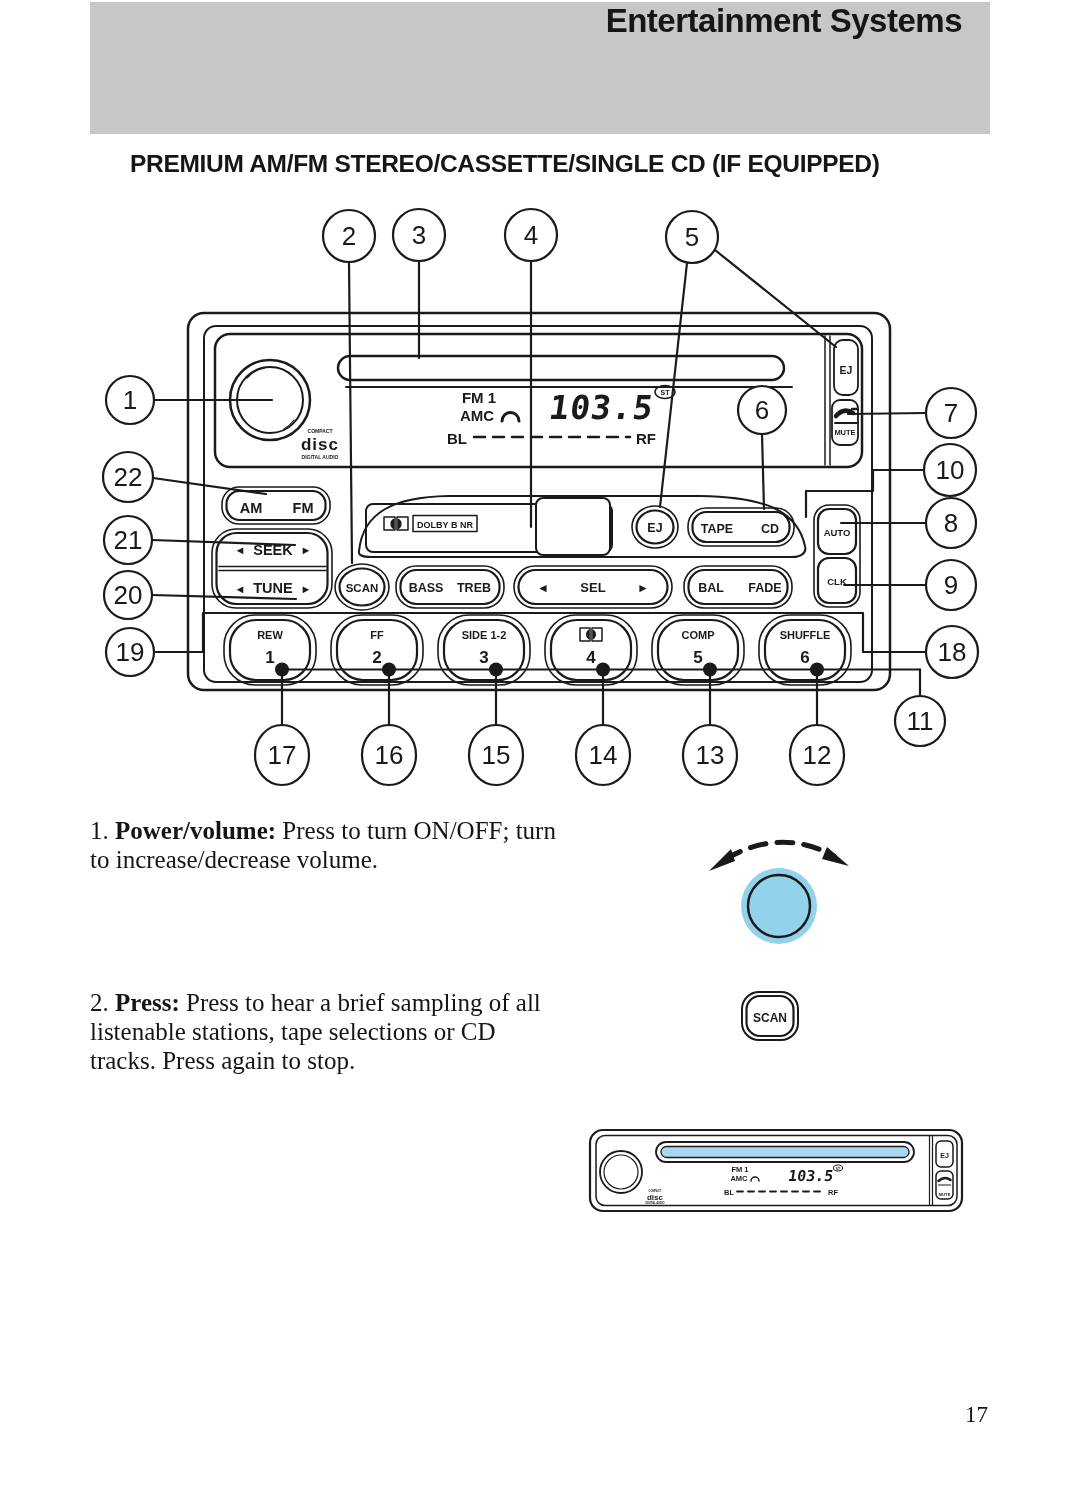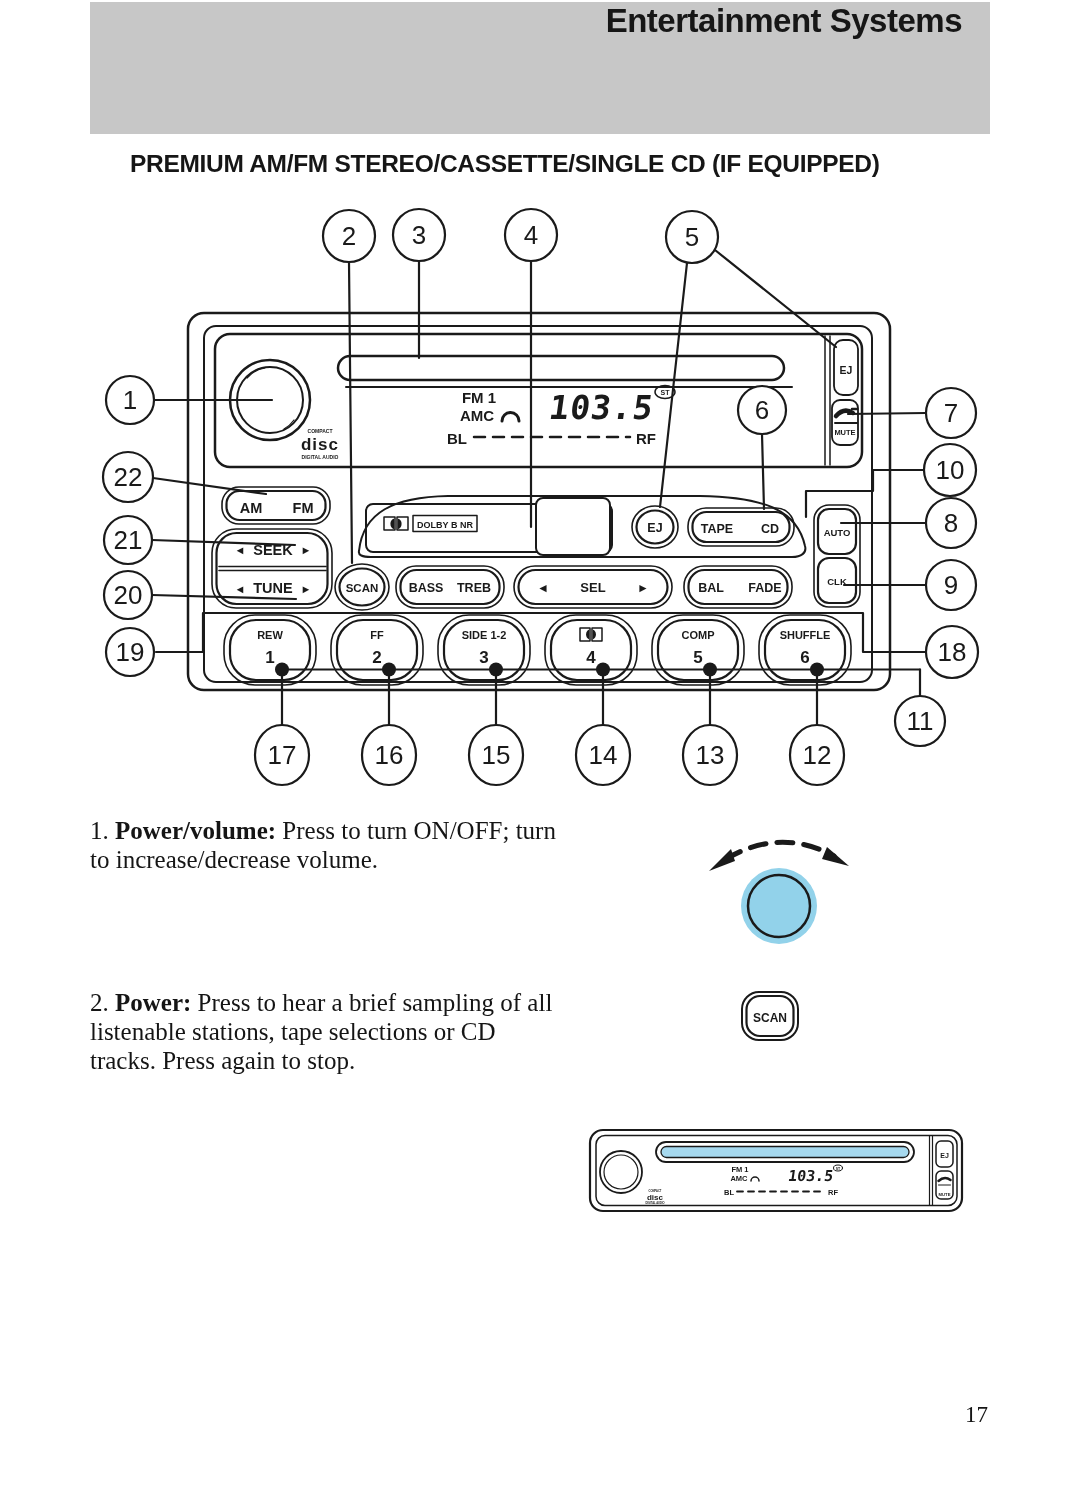--- a/index.html
+++ b/index.html
@@ -340,18 +340,18 @@
     </g>
   </svg>
 
   <div class="para" style="top:816px;width:480px;">
     <span>1.</span>
     <b>Power/volume:</b>
     <span>Press to turn ON/OFF; turn to increase/decrease volume.</span>
   </div>
   <div class="para" style="top:988px;width:475px;">
     <span>2.</span>
-    <b>Power:</b>
+    <b>Press:</b>
     <span>Press to hear a brief sampling of all listenable stations, tape selections or CD tracks. Press again to stop.</span>
   </div>
 
   <div class="pagenum">17</div>
 </div>
 
 </body></html>

